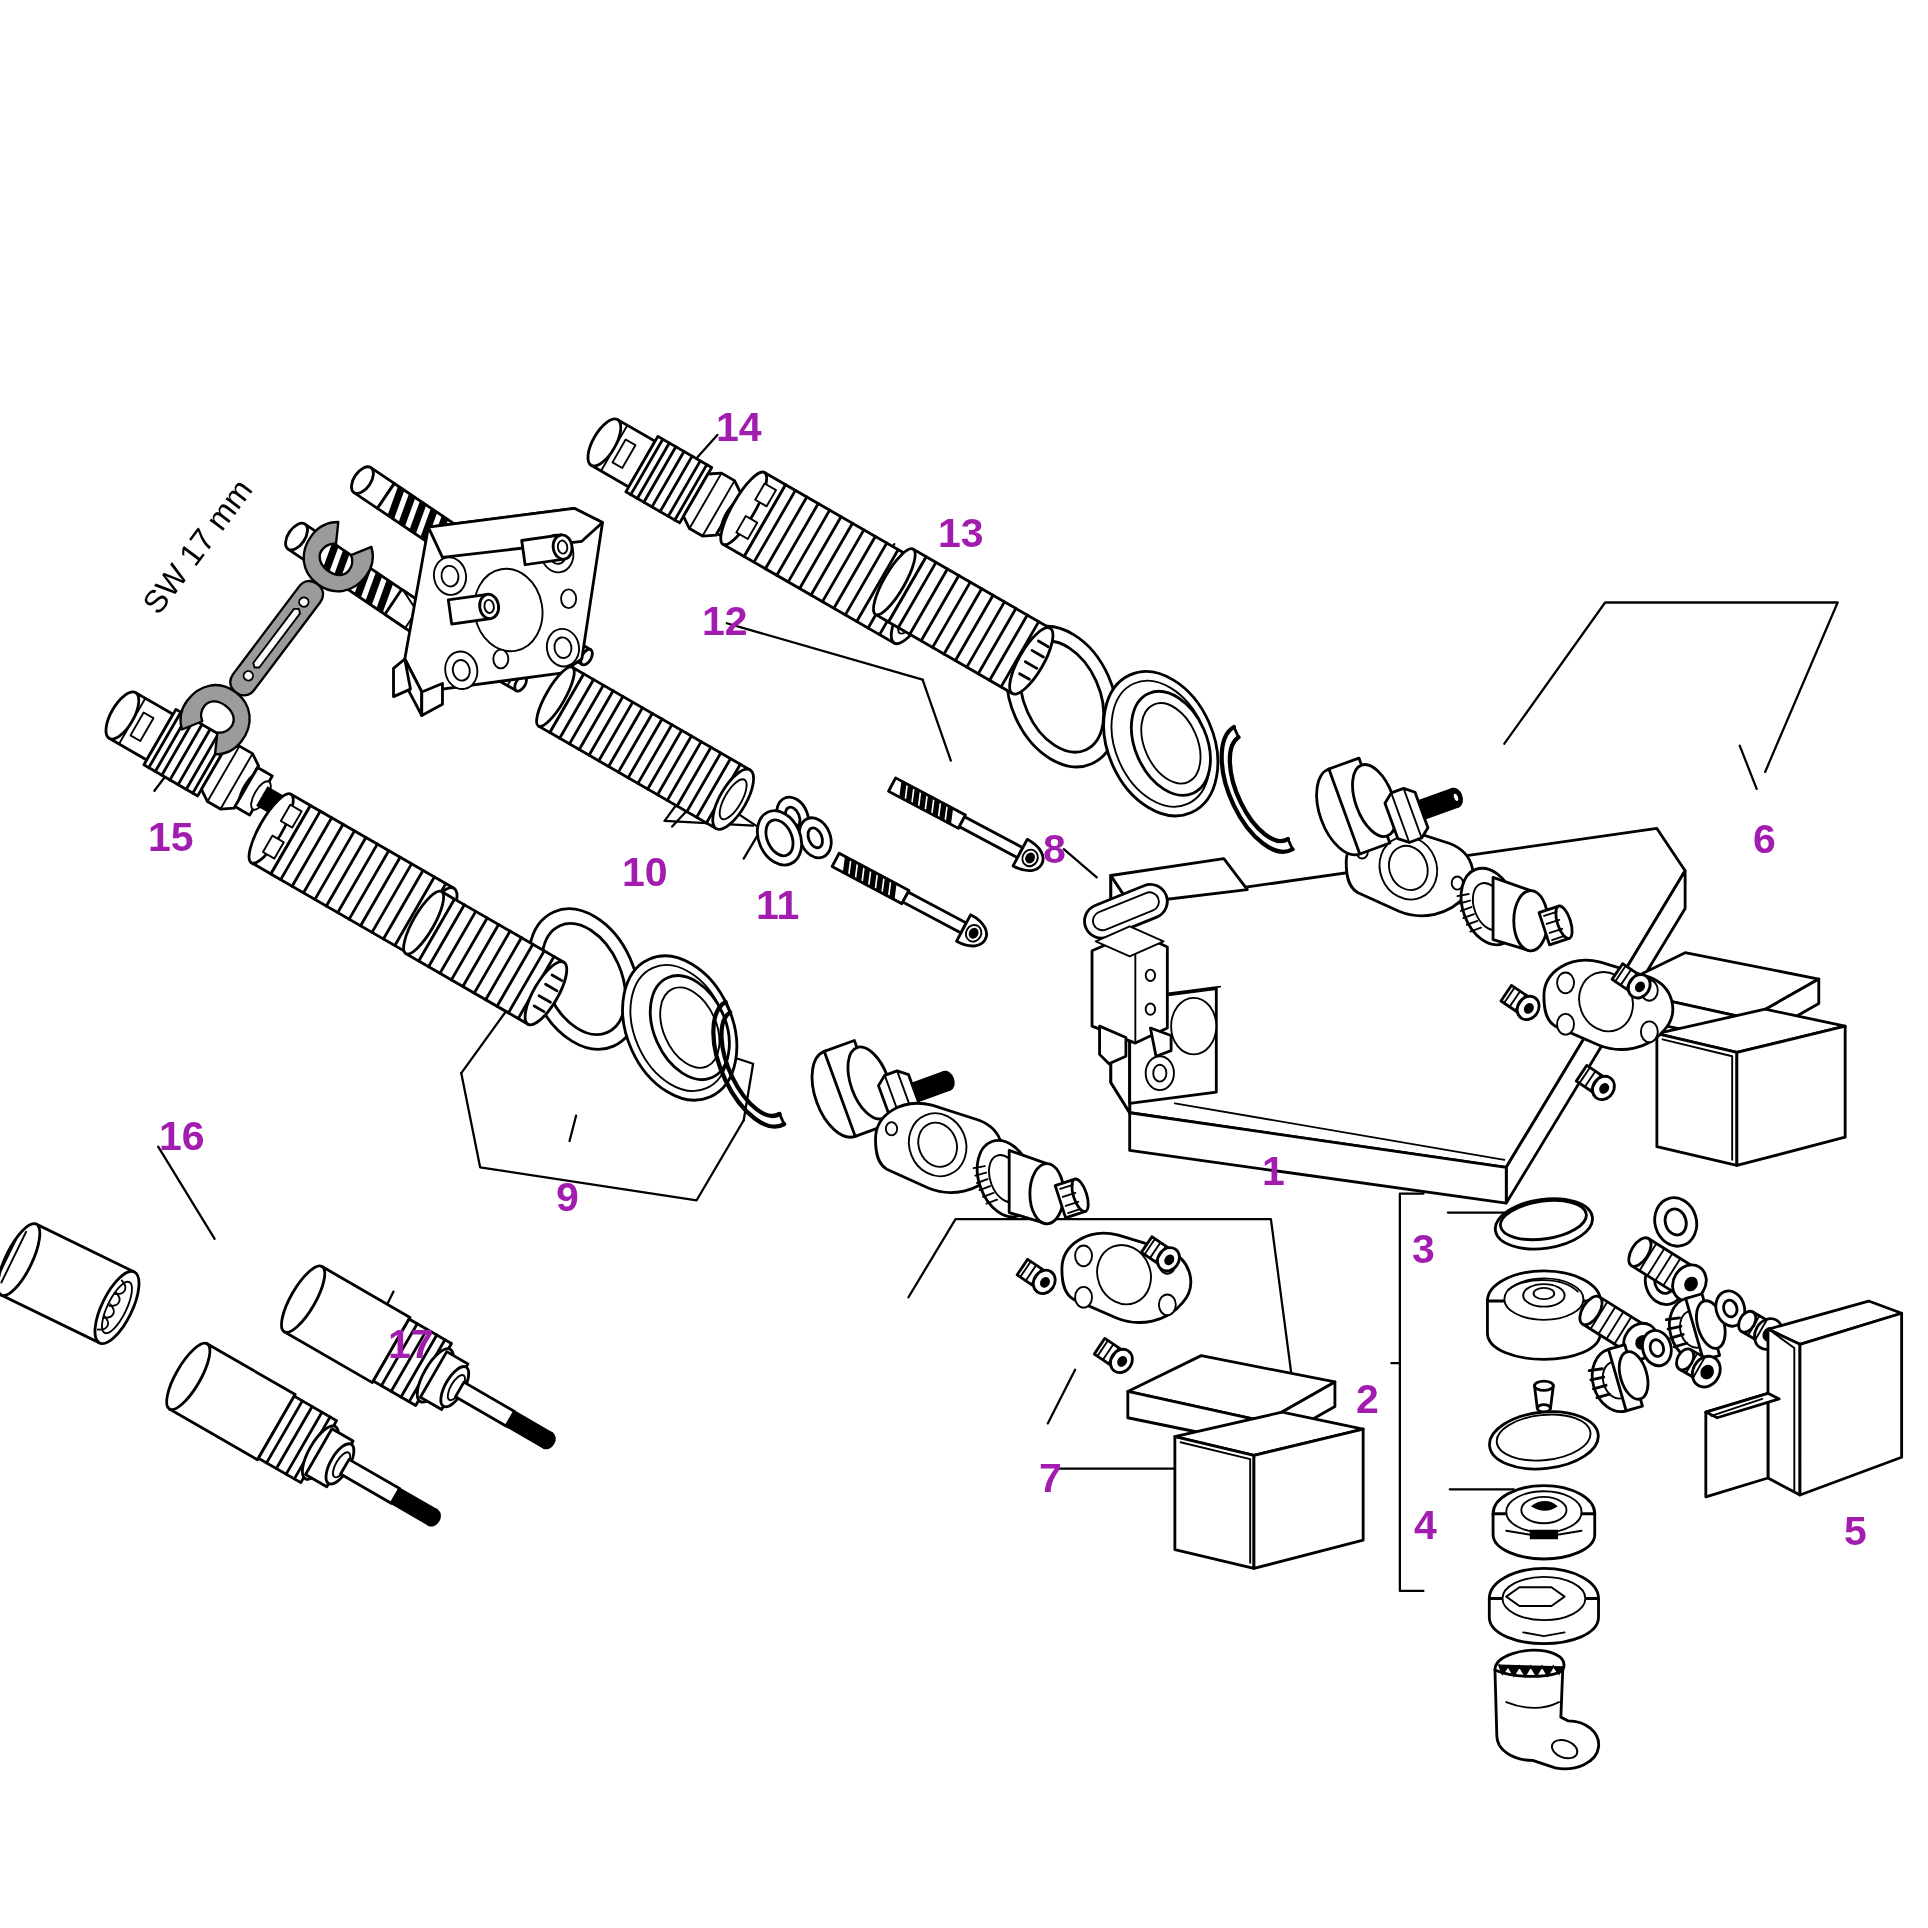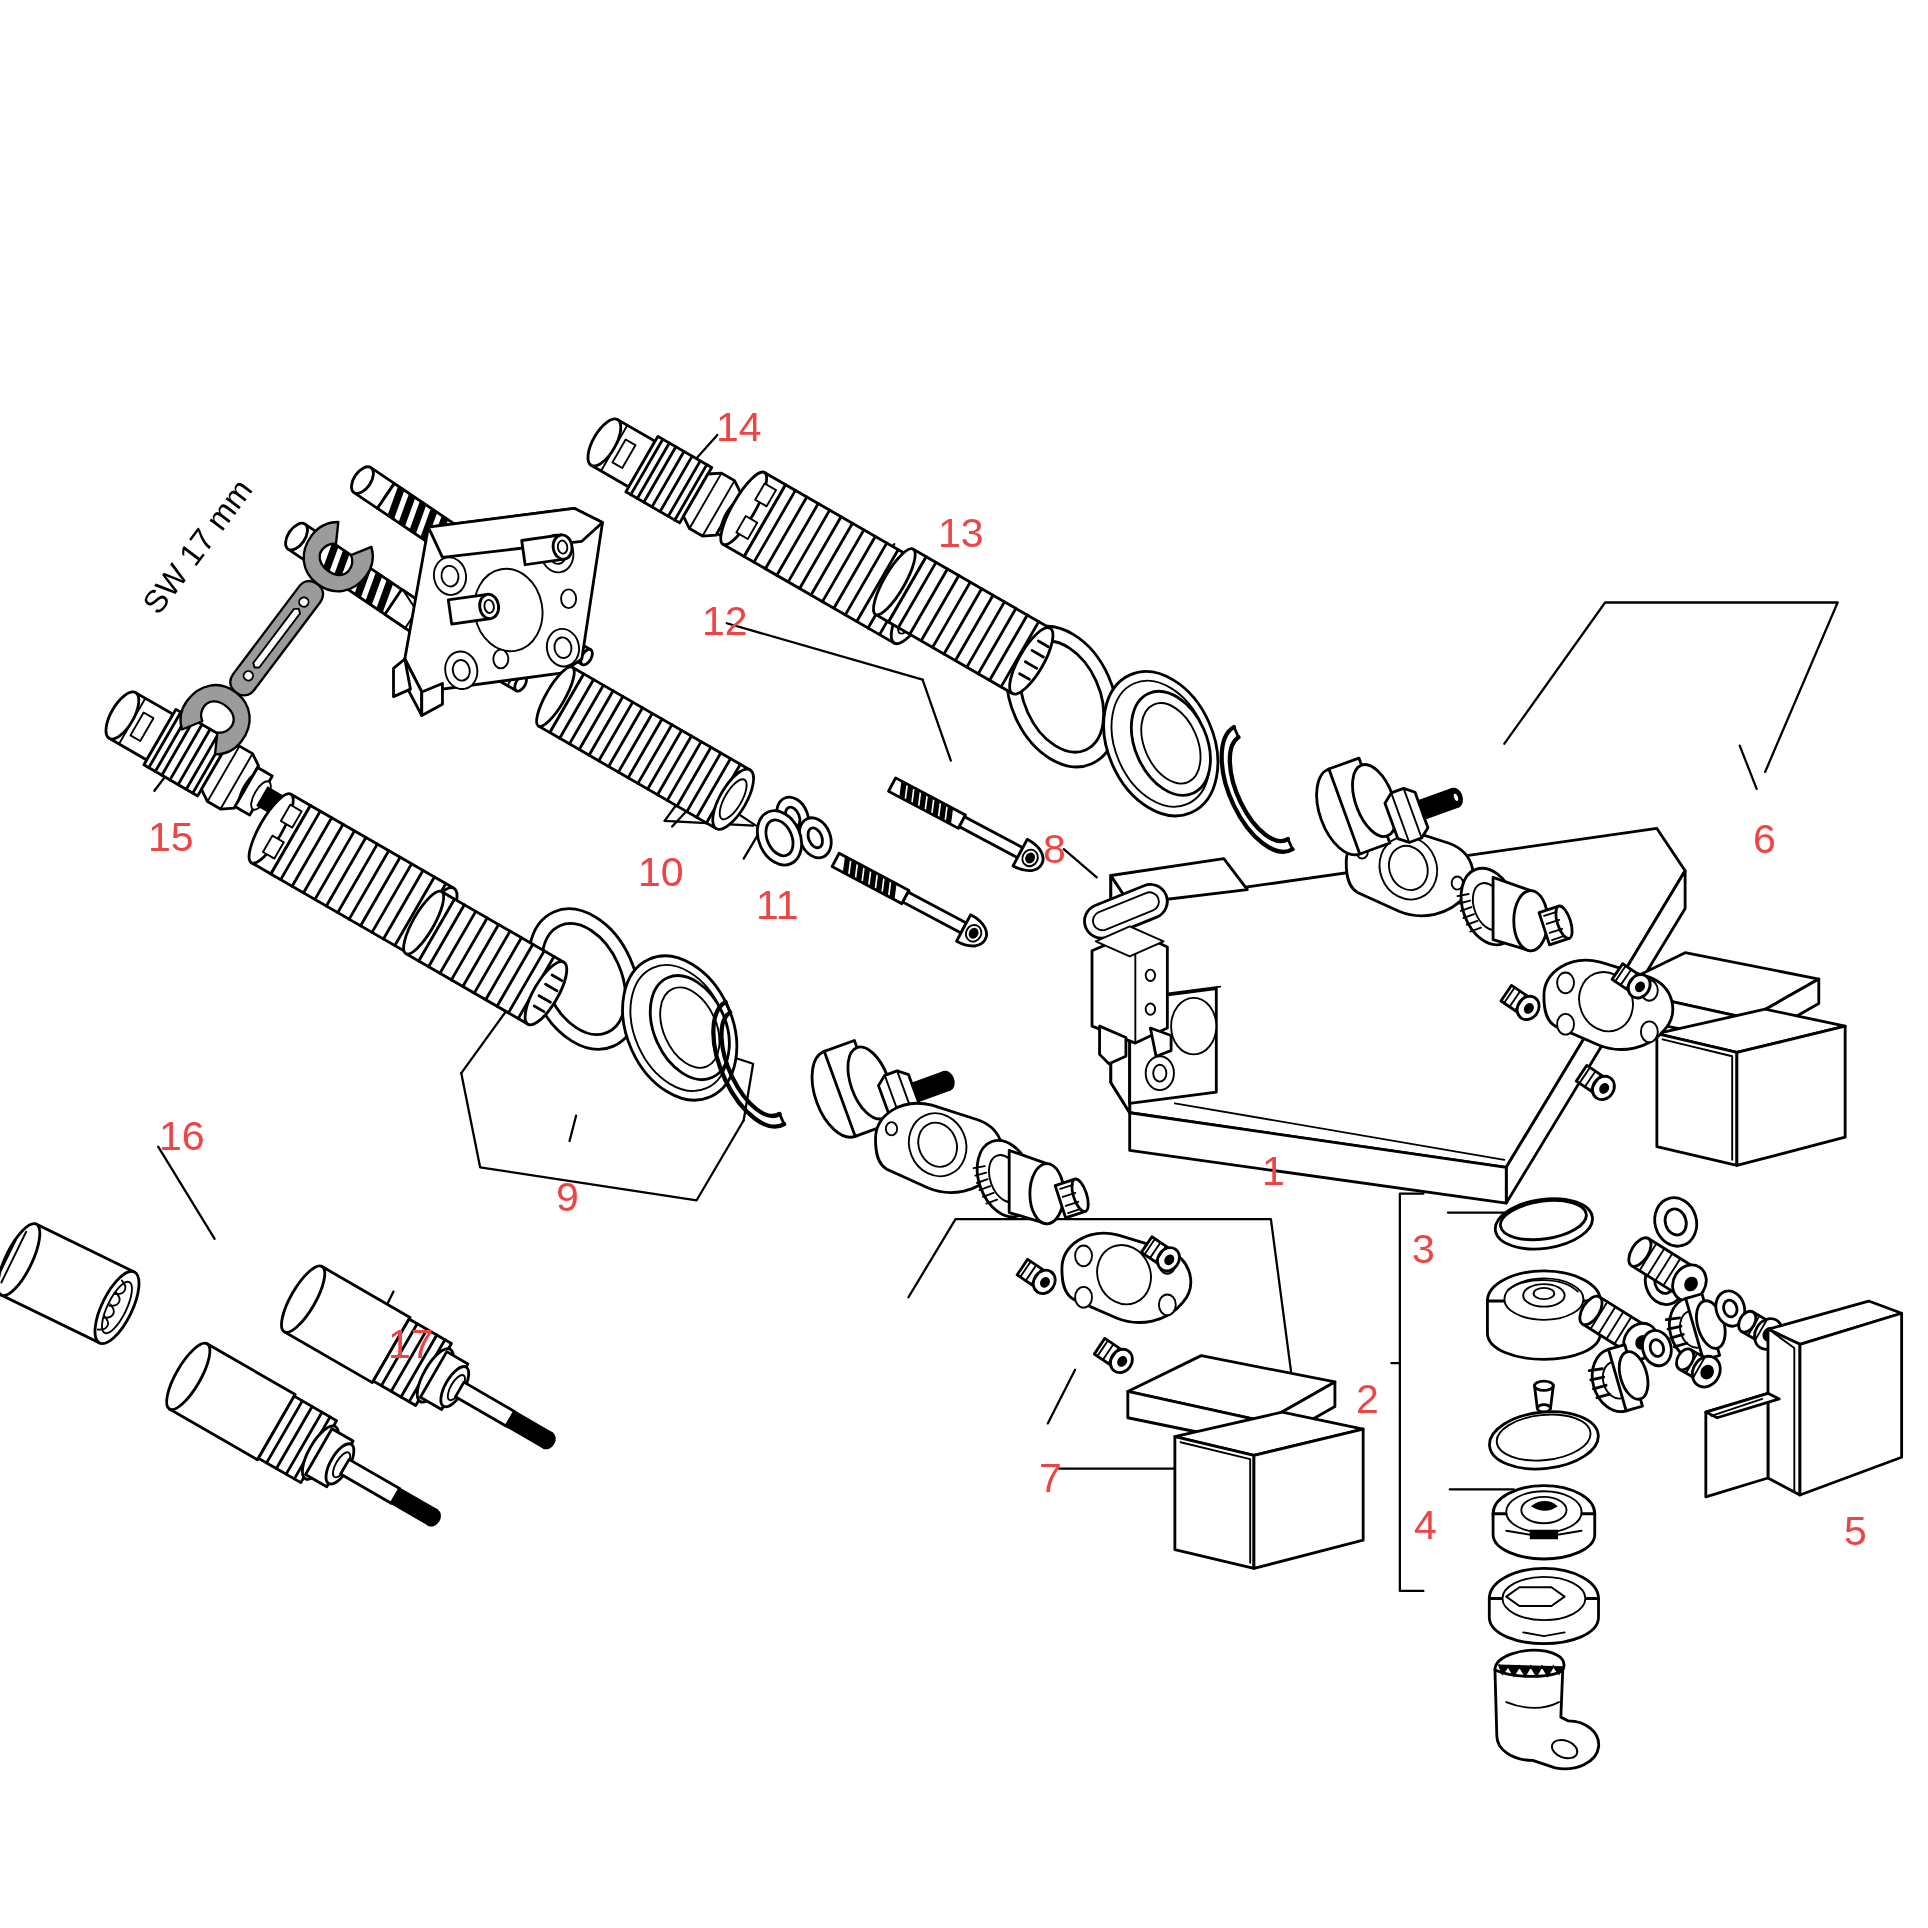--- a/index.html
+++ b/index.html
@@ -19,22 +19,22 @@
   #drawing {
     position: absolute;
     left: 0; top: 0;
     width: 1928px;
     height: 1928px;
   }
   .callout {
     position: absolute;
     font-family: "Liberation Sans", sans-serif;
     font-size: 41px;
-    font-weight: 400;
-    color: #ef4444;
+    font-weight: 700;
+    color: #a21caf;
     line-height: 1;
     user-select: none;
     white-space: nowrap;
   }
   .tool-label {
     position: absolute;
     font-family: "Liberation Sans", sans-serif;
     font-size: 32px;
     color: #000000;
     white-space: nowrap;
@@ -930,21 +930,21 @@
   <div id="callout-layer">
       <div class="callout" style="left: 1262px; top: 1151px;">1</div>
       <div class="callout" style="left: 1356px; top: 1379px;">2</div>
       <div class="callout" style="left: 1412px; top: 1229px;">3</div>
       <div class="callout" style="left: 1414px; top: 1505px;">4</div>
       <div class="callout" style="left: 1844px; top: 1511px;">5</div>
       <div class="callout" style="left: 1753px; top: 819px;">6</div>
       <div class="callout" style="left: 1039px; top: 1458px;">7</div>
       <div class="callout" style="left: 1043px; top: 829px;">8</div>
       <div class="callout" style="left: 556px; top: 1177px;">9</div>
-      <div class="callout" style="left: 638px; top: 852px;">10</div>
+      <div class="callout" style="left: 622px; top: 852px;">10</div>
       <div class="callout" style="left: 716px; top: 885px; margin-left: 40px;">11</div>
       <div class="callout" style="left: 702px; top: 601px;">12</div>
       <div class="callout" style="left: 938px; top: 513px;">13</div>
       <div class="callout" style="left: 716px; top: 407px;">14</div>
       <div class="callout" style="left: 148px; top: 817px;">15</div>
       <div class="callout" style="left: 159px; top: 1116px;">16</div>
       <div class="callout" style="left: 388px; top: 1324px;">17</div>
     </div>
 
   <div class="tool-label" id="tool-label" style="left:165px; top:584px; transform: rotate(-53deg); transform-origin: left bottom;">SW 17 mm</div>

